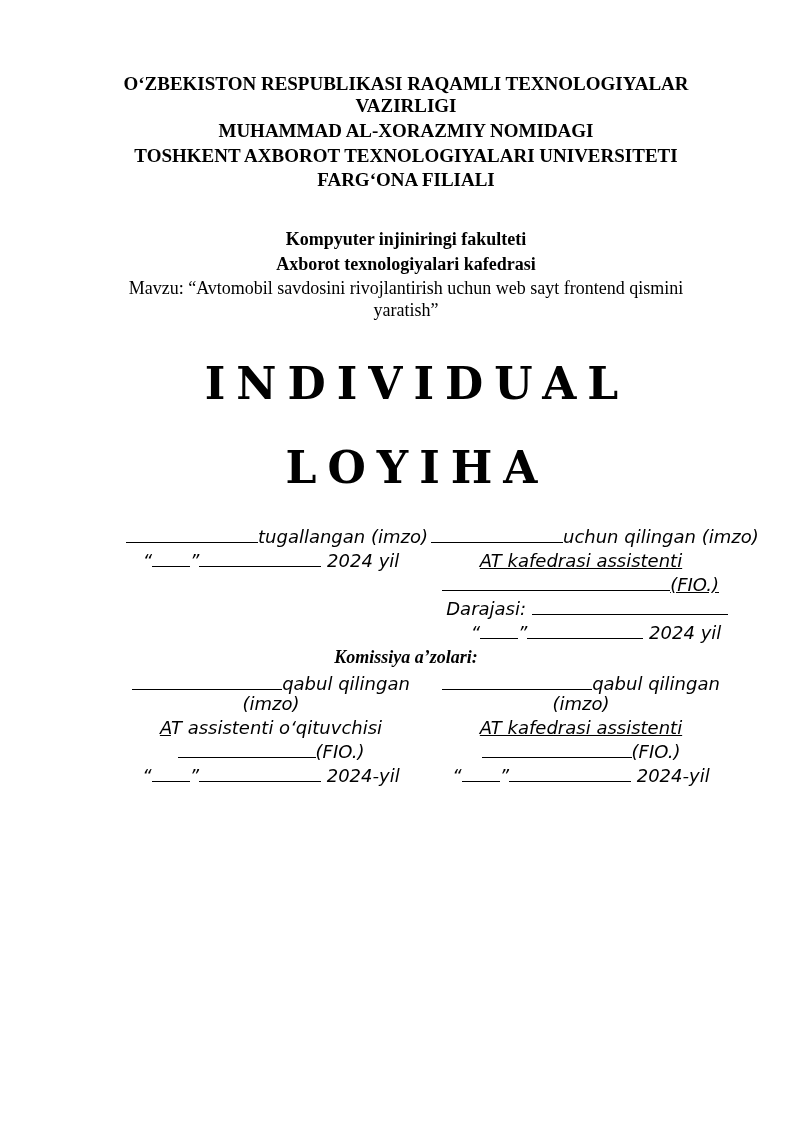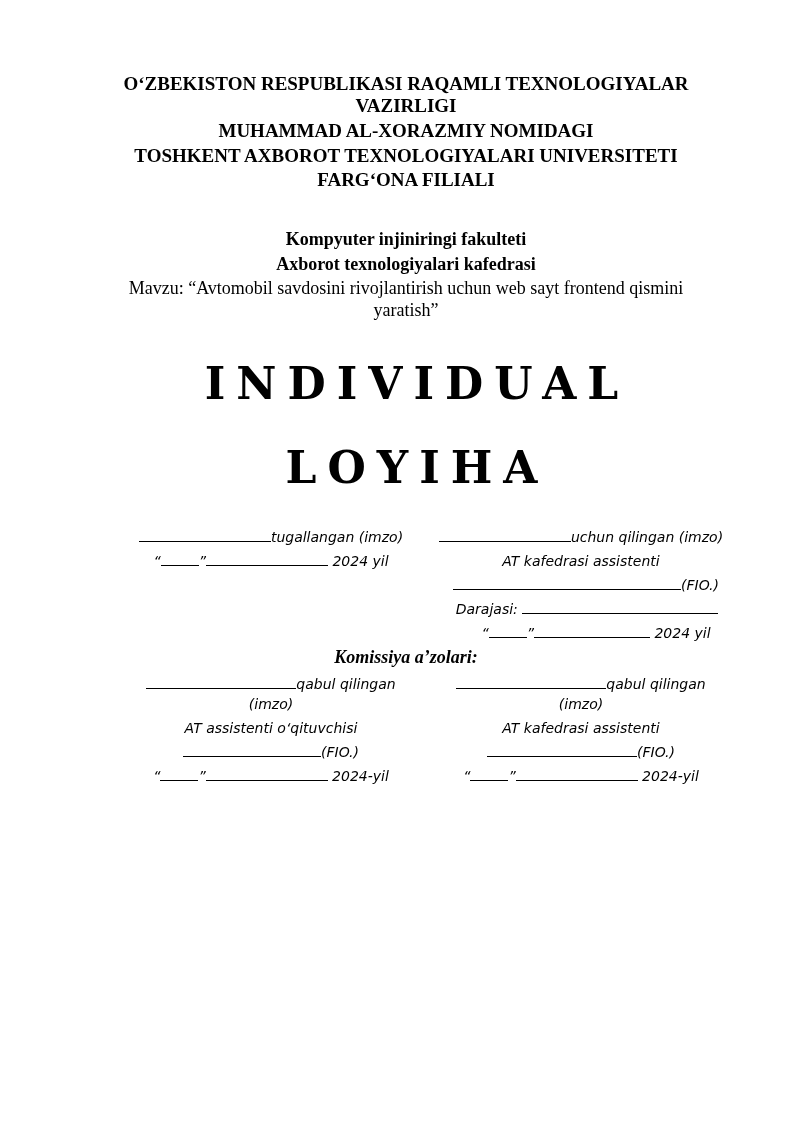--- a/index.html
+++ b/index.html
@@ -6,23 +6,23 @@
     body { width: 800px; height: 1131px; position: relative; overflow: hidden; color: #000; }
     .page { position: absolute; left: 6px; top: 0; width: 800px; height: 1131px; border-radius: 22px; }
     .hdr { position: absolute; left: 0; width: 860px; margin-left: -30px; text-align: center;
            font-family: "Liberation Serif", serif; font-weight: bold; font-size: 19px; line-height: 23px; }
     .sub { position: absolute; left: 0; width: 860px; margin-left: -30px; text-align: center;
            font-family: "Liberation Serif", serif; font-size: 18px; line-height: 22px; }
     .sub.b { font-weight: bold; }
     .big { position: absolute; left: 0; width: 860px; margin-left: -30px; text-align: center;
            font-family: "DejaVu Serif", serif; font-weight: bold; font-size: 44px; letter-spacing: 11px; }
     .col { position: absolute; text-align: center; font-family: "DejaVu Sans", sans-serif; font-style: italic;
-           font-size: 14px; line-height: 24px; white-space: nowrap; }
+           font-size: 18px; line-height: 24px; white-space: nowrap; }
     .line { display: inline-block; border-bottom: 1.3px solid #000; height: 15px; vertical-align: baseline; }
-    .u { }
+    .u { text-decoration: underline; }
     .kom { position: absolute; left: 0; width: 860px; margin-left: -30px; text-align: center;
            font-family: "Liberation Serif", serif; font-weight: bold; font-style: italic; font-size: 18px; }
   </style>
 </head>
 <body>
 
 <div class="page">
 
   <div class="hdr" style="top:72px;">O‘ZBEKISTON RESPUBLIKASI RAQAMLI TEXNOLOGIYALAR</div>
   <div class="hdr" style="top:94px;">VAZIRLIGI</div>

